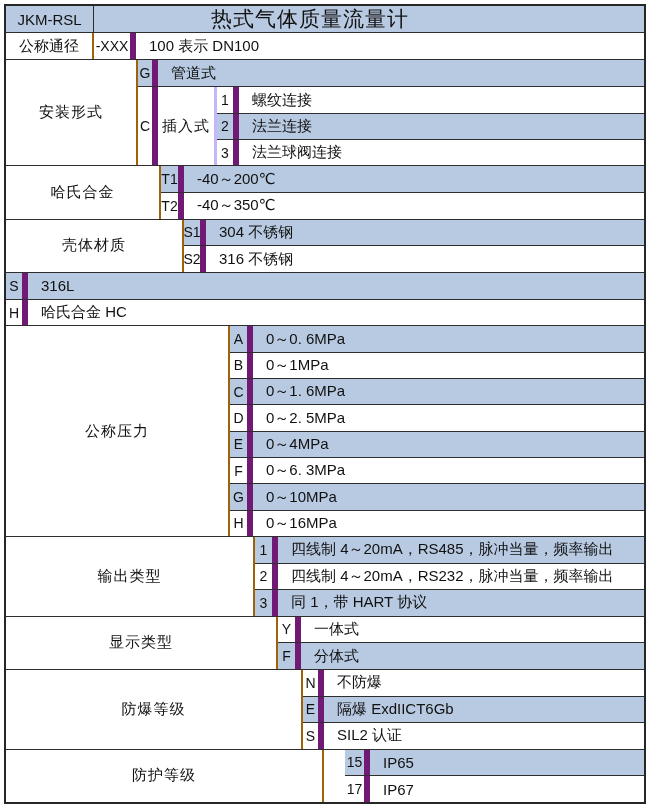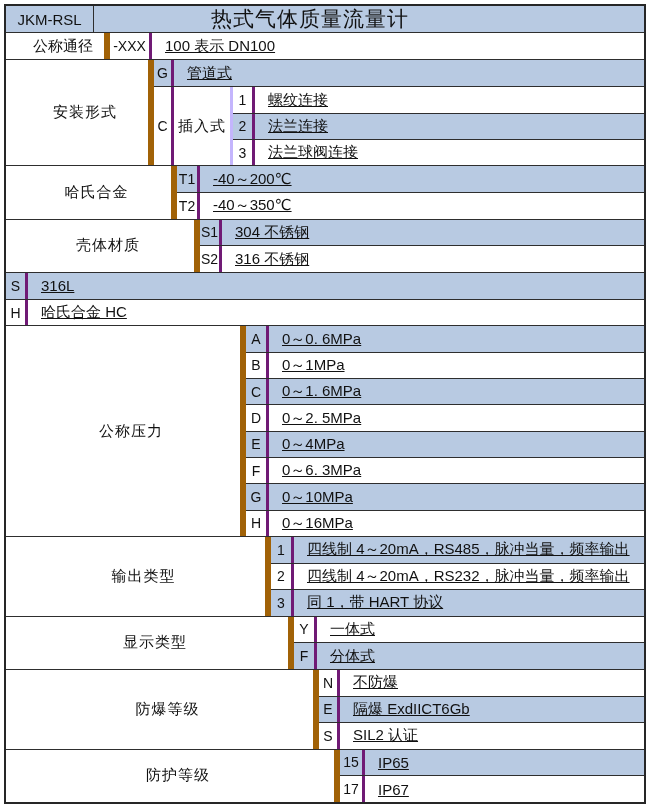--- a/index.html
+++ b/index.html
@@ -6,38 +6,38 @@
   .wrap{width:650px;height:808px;box-sizing:border-box;padding:4px;background:#fff;}
   .tbl{
     width:100%;height:100%;box-sizing:border-box;
     border:2px solid #262626;
     display:flex;flex-direction:column;
     font-family:"Liberation Sans","DejaVu Sans",sans-serif;
     color:#111;background:#fff;
     font-size:15px;
   }
   .sec{display:flex;border-bottom:1px solid #2e2e2e;min-height:0;}
-  .sec:last-child{border-bottom:none;}
+  .sec:last-child{border-bottom:none;gap:21px;}
   .blue{background:#b8cae2;}
   .lab{
-    box-sizing:border-box;border-right:6px solid #a16207;
+    box-sizing:border-box;border-right:2px solid #a16207;
     display:flex;align-items:center;justify-content:center;
-    flex:0 0 auto;letter-spacing:1px;margin-left:16px;
+    flex:0 0 auto;letter-spacing:1px;
   }
   .opts{flex:1;display:flex;flex-direction:column;min-width:0;}
   .row{flex:1;display:flex;border-bottom:1px solid #2e2e2e;min-height:0;}
   .row:last-child{border-bottom:none;}
   .key{
-    box-sizing:border-box;border-right:3px solid #701a75;
+    box-sizing:border-box;border-right:6px solid #701a75;
     display:flex;align-items:center;justify-content:center;
     flex:0 0 auto;font-size:14px;
   }
   .desc{
     flex:1;display:flex;align-items:center;
-    padding-left:13px;min-width:0;white-space:nowrap;overflow:hidden;text-decoration:underline;
+    padding-left:13px;min-width:0;white-space:nowrap;overflow:hidden;
   }
   
   .model{width:88px;box-sizing:border-box;border-right:1px solid #2e2e2e;
     display:flex;align-items:center;justify-content:center;flex:0 0 auto;}
   .title{flex:1;display:flex;align-items:center;justify-content:center;
     padding-right:118px;font-size:21px;letter-spacing:1px;}
   .dn-lab{width:88px;letter-spacing:0;}
   .dn-code{width:42px;}
   
   .ins-lab{width:132px;}

